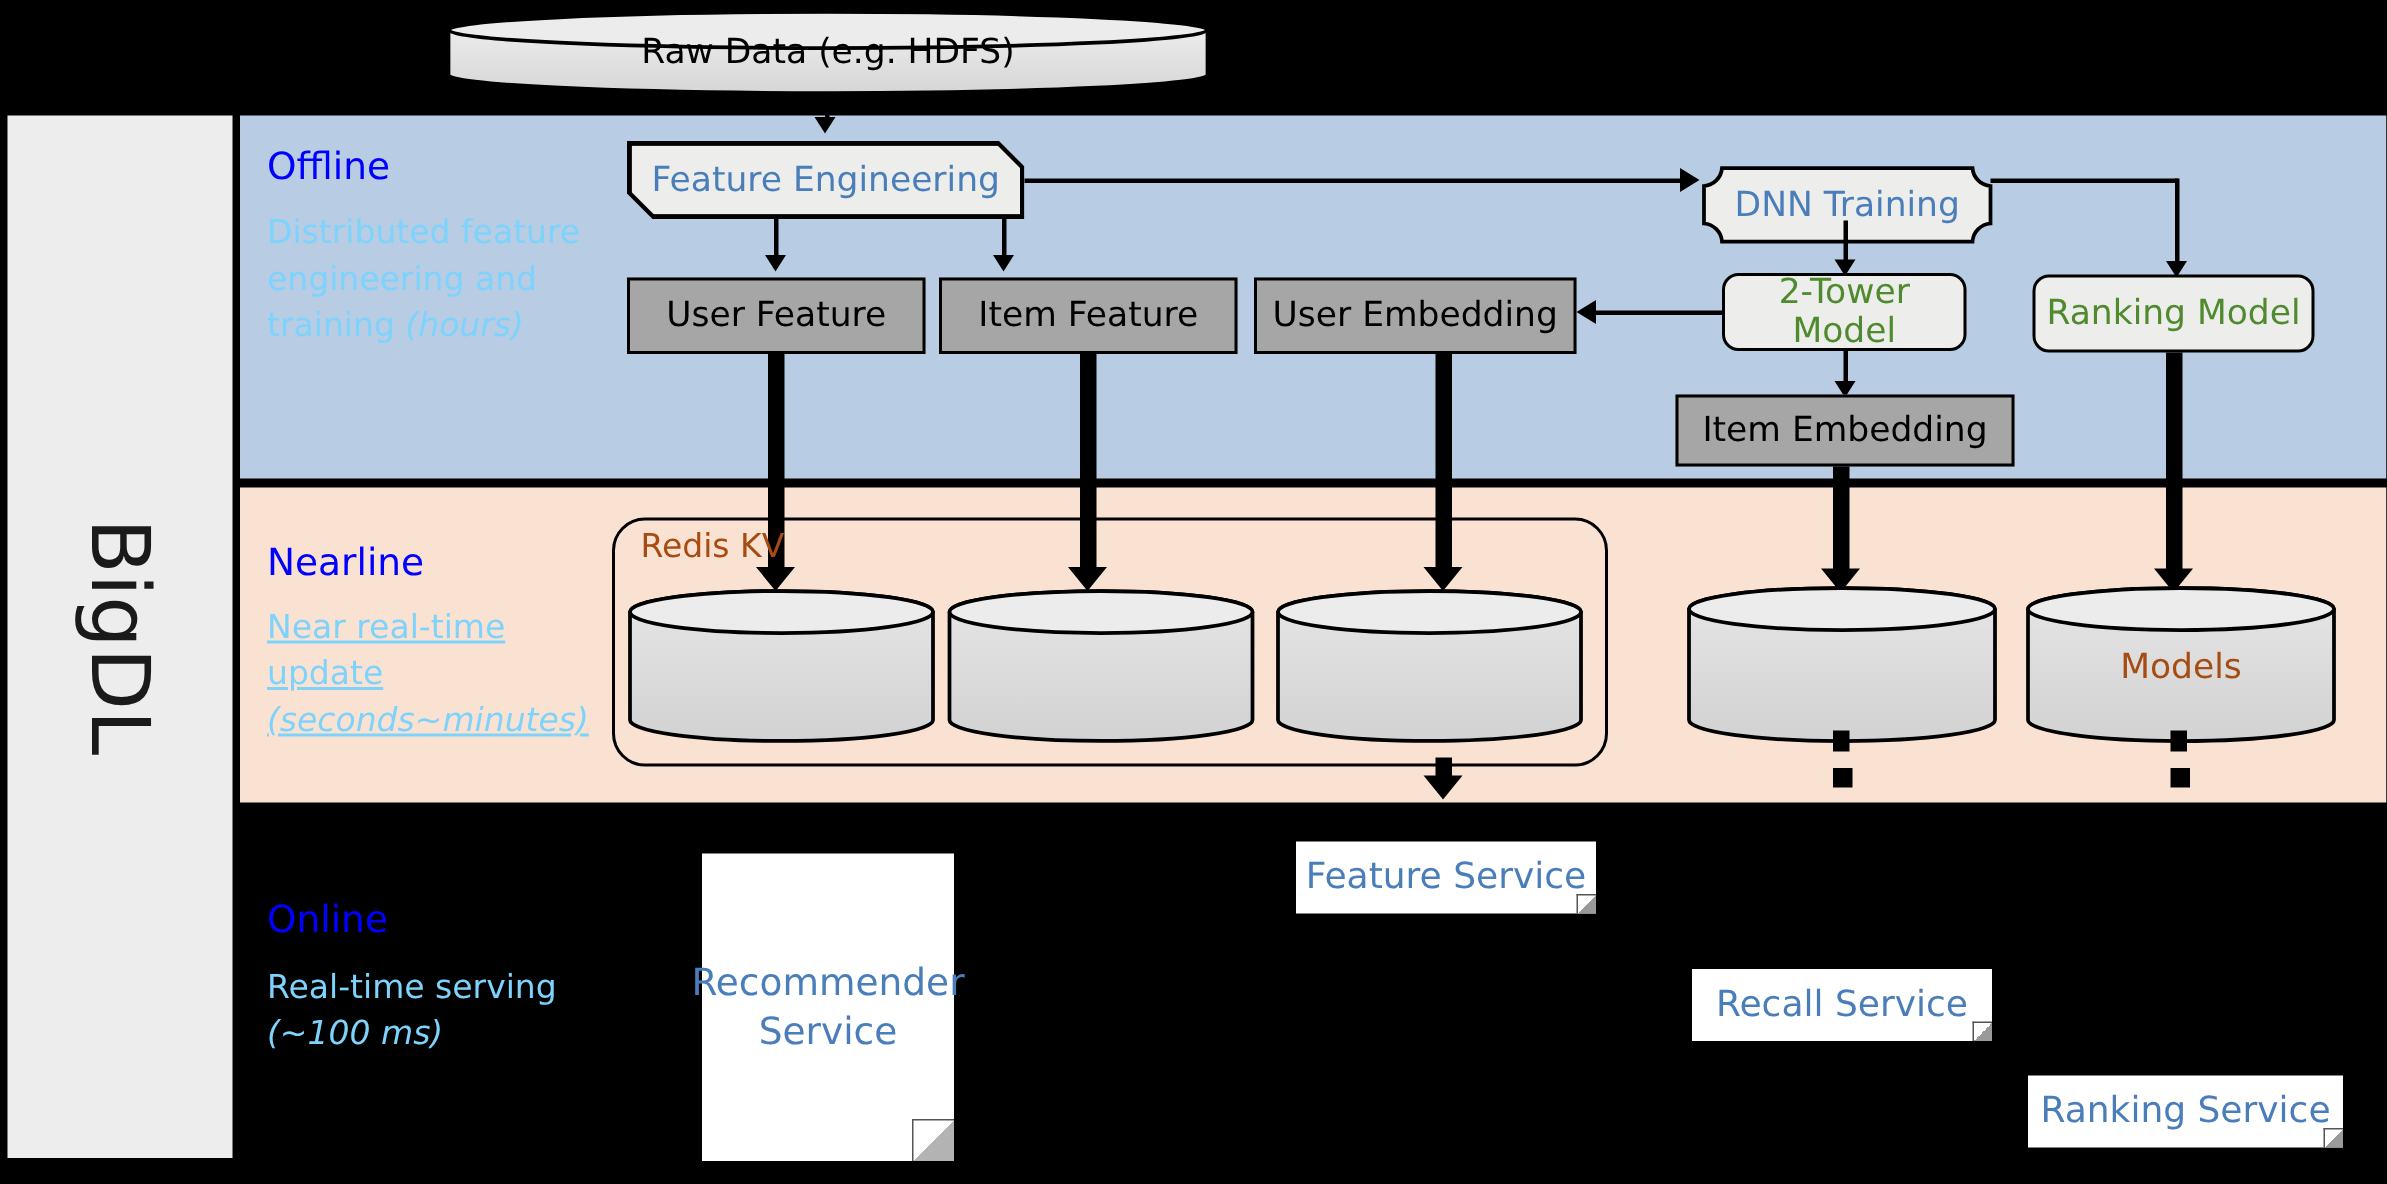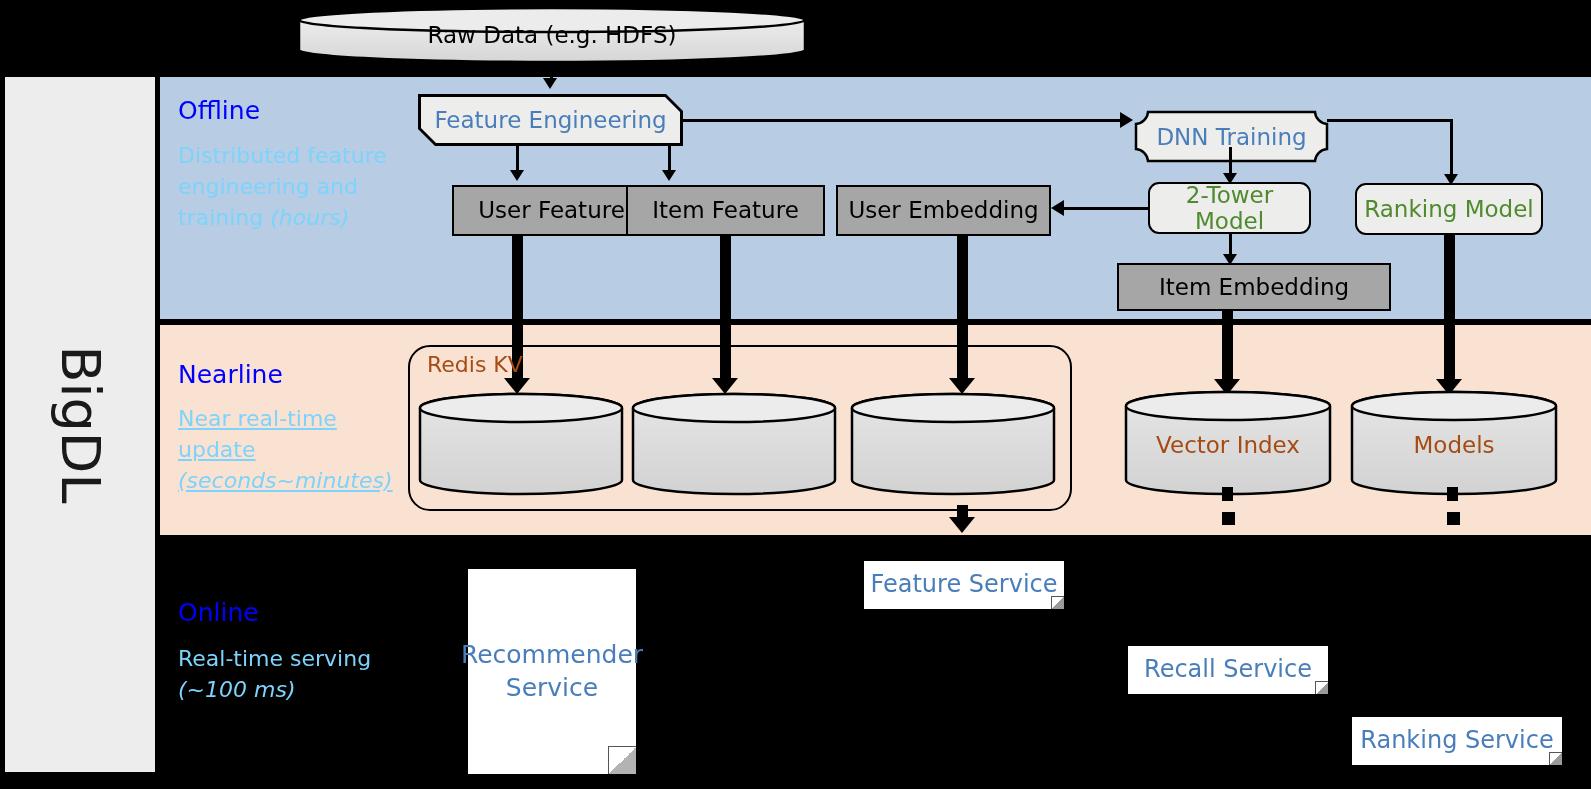--- a/index.html
+++ b/index.html
@@ -240,21 +240,21 @@
   <div class="conn vline-thin" style="left:668px; top:146px; height:26px;"></div>
   <div class="arrowhead-down-thin" style="left:662px; top:170px;"></div>
 
   <div class="conn vline-thin" style="left:1229px; top:147px; height:28px;"></div>
   <div class="arrowhead-down-thin" style="left:1223px; top:173px;"></div>
 
   <div class="conn hline-thin" style="left:1327px; top:119px; width:125px;"></div>
   <div class="conn vline-thin" style="left:1450px; top:119px; height:58px;"></div>
   <div class="arrowhead-down-thin" style="left:1444px; top:174px;"></div>
 
-  <div class="node box-gray" style="left:418px; top:185px; width:199px; height:51px;margin-left:34px;">
+  <div class="node box-gray" style="left:418px; top:185px; width:199px; height:51px;">
     <span class="txt-black">User Feature</span>
   </div>
   <div class="node box-gray" style="left:626px; top:185px; width:199px; height:51px;">
     <span class="txt-black">Item Feature</span>
   </div>
   <div class="node box-gray" style="left:836px; top:185px; width:215px; height:51px;">
     <span class="txt-black">User Embedding</span>
   </div>
 
   <div class="node box-light rounded" style="left:1148px; top:182px; width:163px; height:52px;">
@@ -263,21 +263,21 @@
   <div class="node box-light rounded" style="left:1355px; top:183px; width:188px; height:52px;text-align:center;">
     <span class="txt-green">Ranking Model</span>
   </div>
 
   <div class="conn hline-thin" style="left:1064px; top:207px; width:86px;"></div>
   <div class="arrowhead-left-thin" style="left:1051px; top:200px;"></div>
 
   <div class="conn vline-thin" style="left:1229px; top:234px; height:24px;"></div>
   <div class="arrowhead-down-thin" style="left:1223px; top:254px;"></div>
 
-  <div class="node box-gray" style="left:1117px; top:263px; width:274px; height:48px;align-items:center;">
+  <div class="node box-gray" style="left:1117px; top:263px; width:226px; height:48px;align-items:center;">
     <span class="txt-black">Item Embedding</span>
   </div>
 
   <div class="conn vline-thick" style="left:512px; top:236px; height:146px;"></div>
   <div class="arrowhead-down-thick" style="left:504px; top:378px;"></div>
 
   <div class="conn vline-thick" style="left:720px; top:236px; height:146px;"></div>
   <div class="arrowhead-down-thick" style="left:712px; top:378px;"></div>
 
   <div class="conn vline-thick" style="left:957px; top:236px; height:146px;"></div>
@@ -320,21 +320,20 @@
       <path d="M2,16 L2,88 A101,14 0 0 0 204,88 L204,16 A101,14 0 0 0 2,16 Z" fill="url(#cg2)" stroke="#000" stroke-width="2.5"></path>
       <ellipse cx="103" cy="16" rx="101" ry="14" fill="#ececec" stroke="#000" stroke-width="2.5"></ellipse>
     </svg>
   </div>
 
   <div class="cyl" style="left:1124px; top:390px; width:208px; height:106px;">
     <svg width="208" height="106" viewBox="0 0 208 106">
       <path d="M2,16 L2,90 A102,14 0 0 0 206,90 L206,16 A102,14 0 0 0 2,16 Z" fill="url(#cg2)" stroke="#000" stroke-width="2.5"></path>
       <ellipse cx="104" cy="16" rx="102" ry="14" fill="#ececec" stroke="#000" stroke-width="2.5"></ellipse>
     </svg>
-    <div class="cyl-label txt-brown" style="top:42px;">Vector Index</div>
   </div>
 
   <div class="cyl" style="left:1350px; top:390px; width:208px; height:106px;">
     <svg width="208" height="106" viewBox="0 0 208 106">
       <path d="M2,16 L2,90 A102,14 0 0 0 206,90 L206,16 A102,14 0 0 0 2,16 Z" fill="url(#cg2)" stroke="#000" stroke-width="2.5"></path>
       <ellipse cx="104" cy="16" rx="102" ry="14" fill="#ececec" stroke="#000" stroke-width="2.5"></ellipse>
     </svg>
     <div class="cyl-label txt-brown" style="top:42px;">Models</div>
   </div>
 

